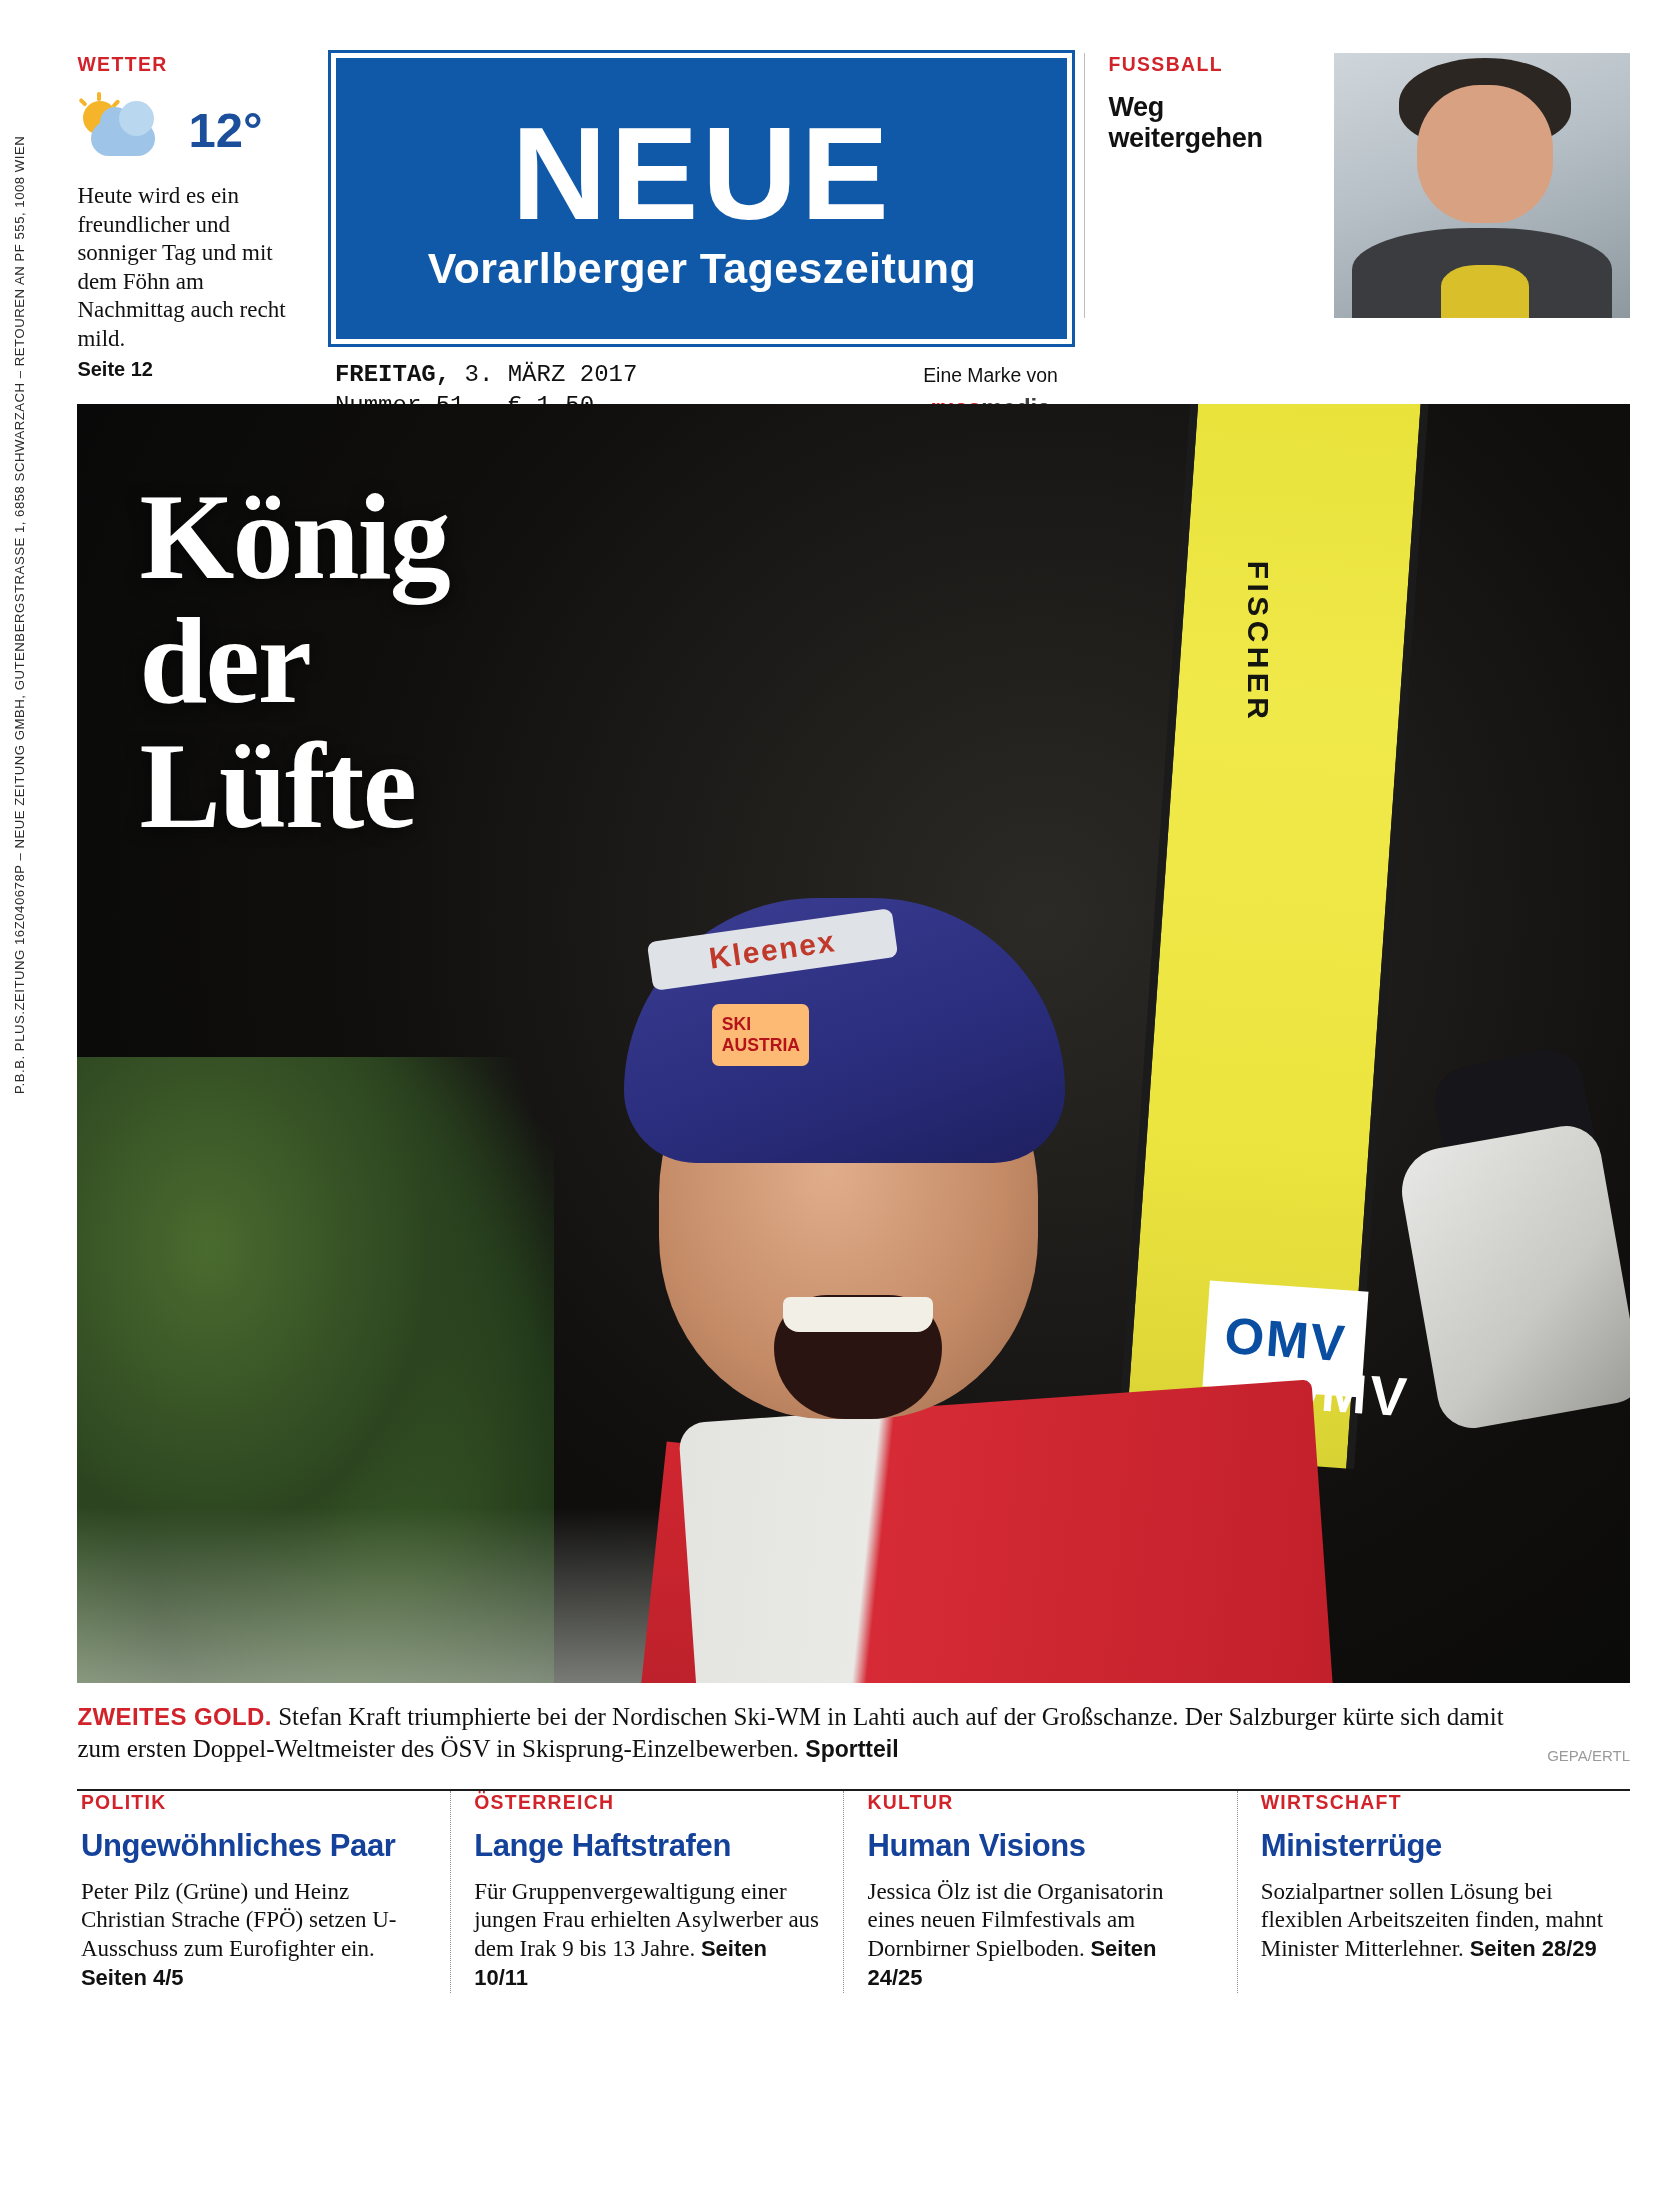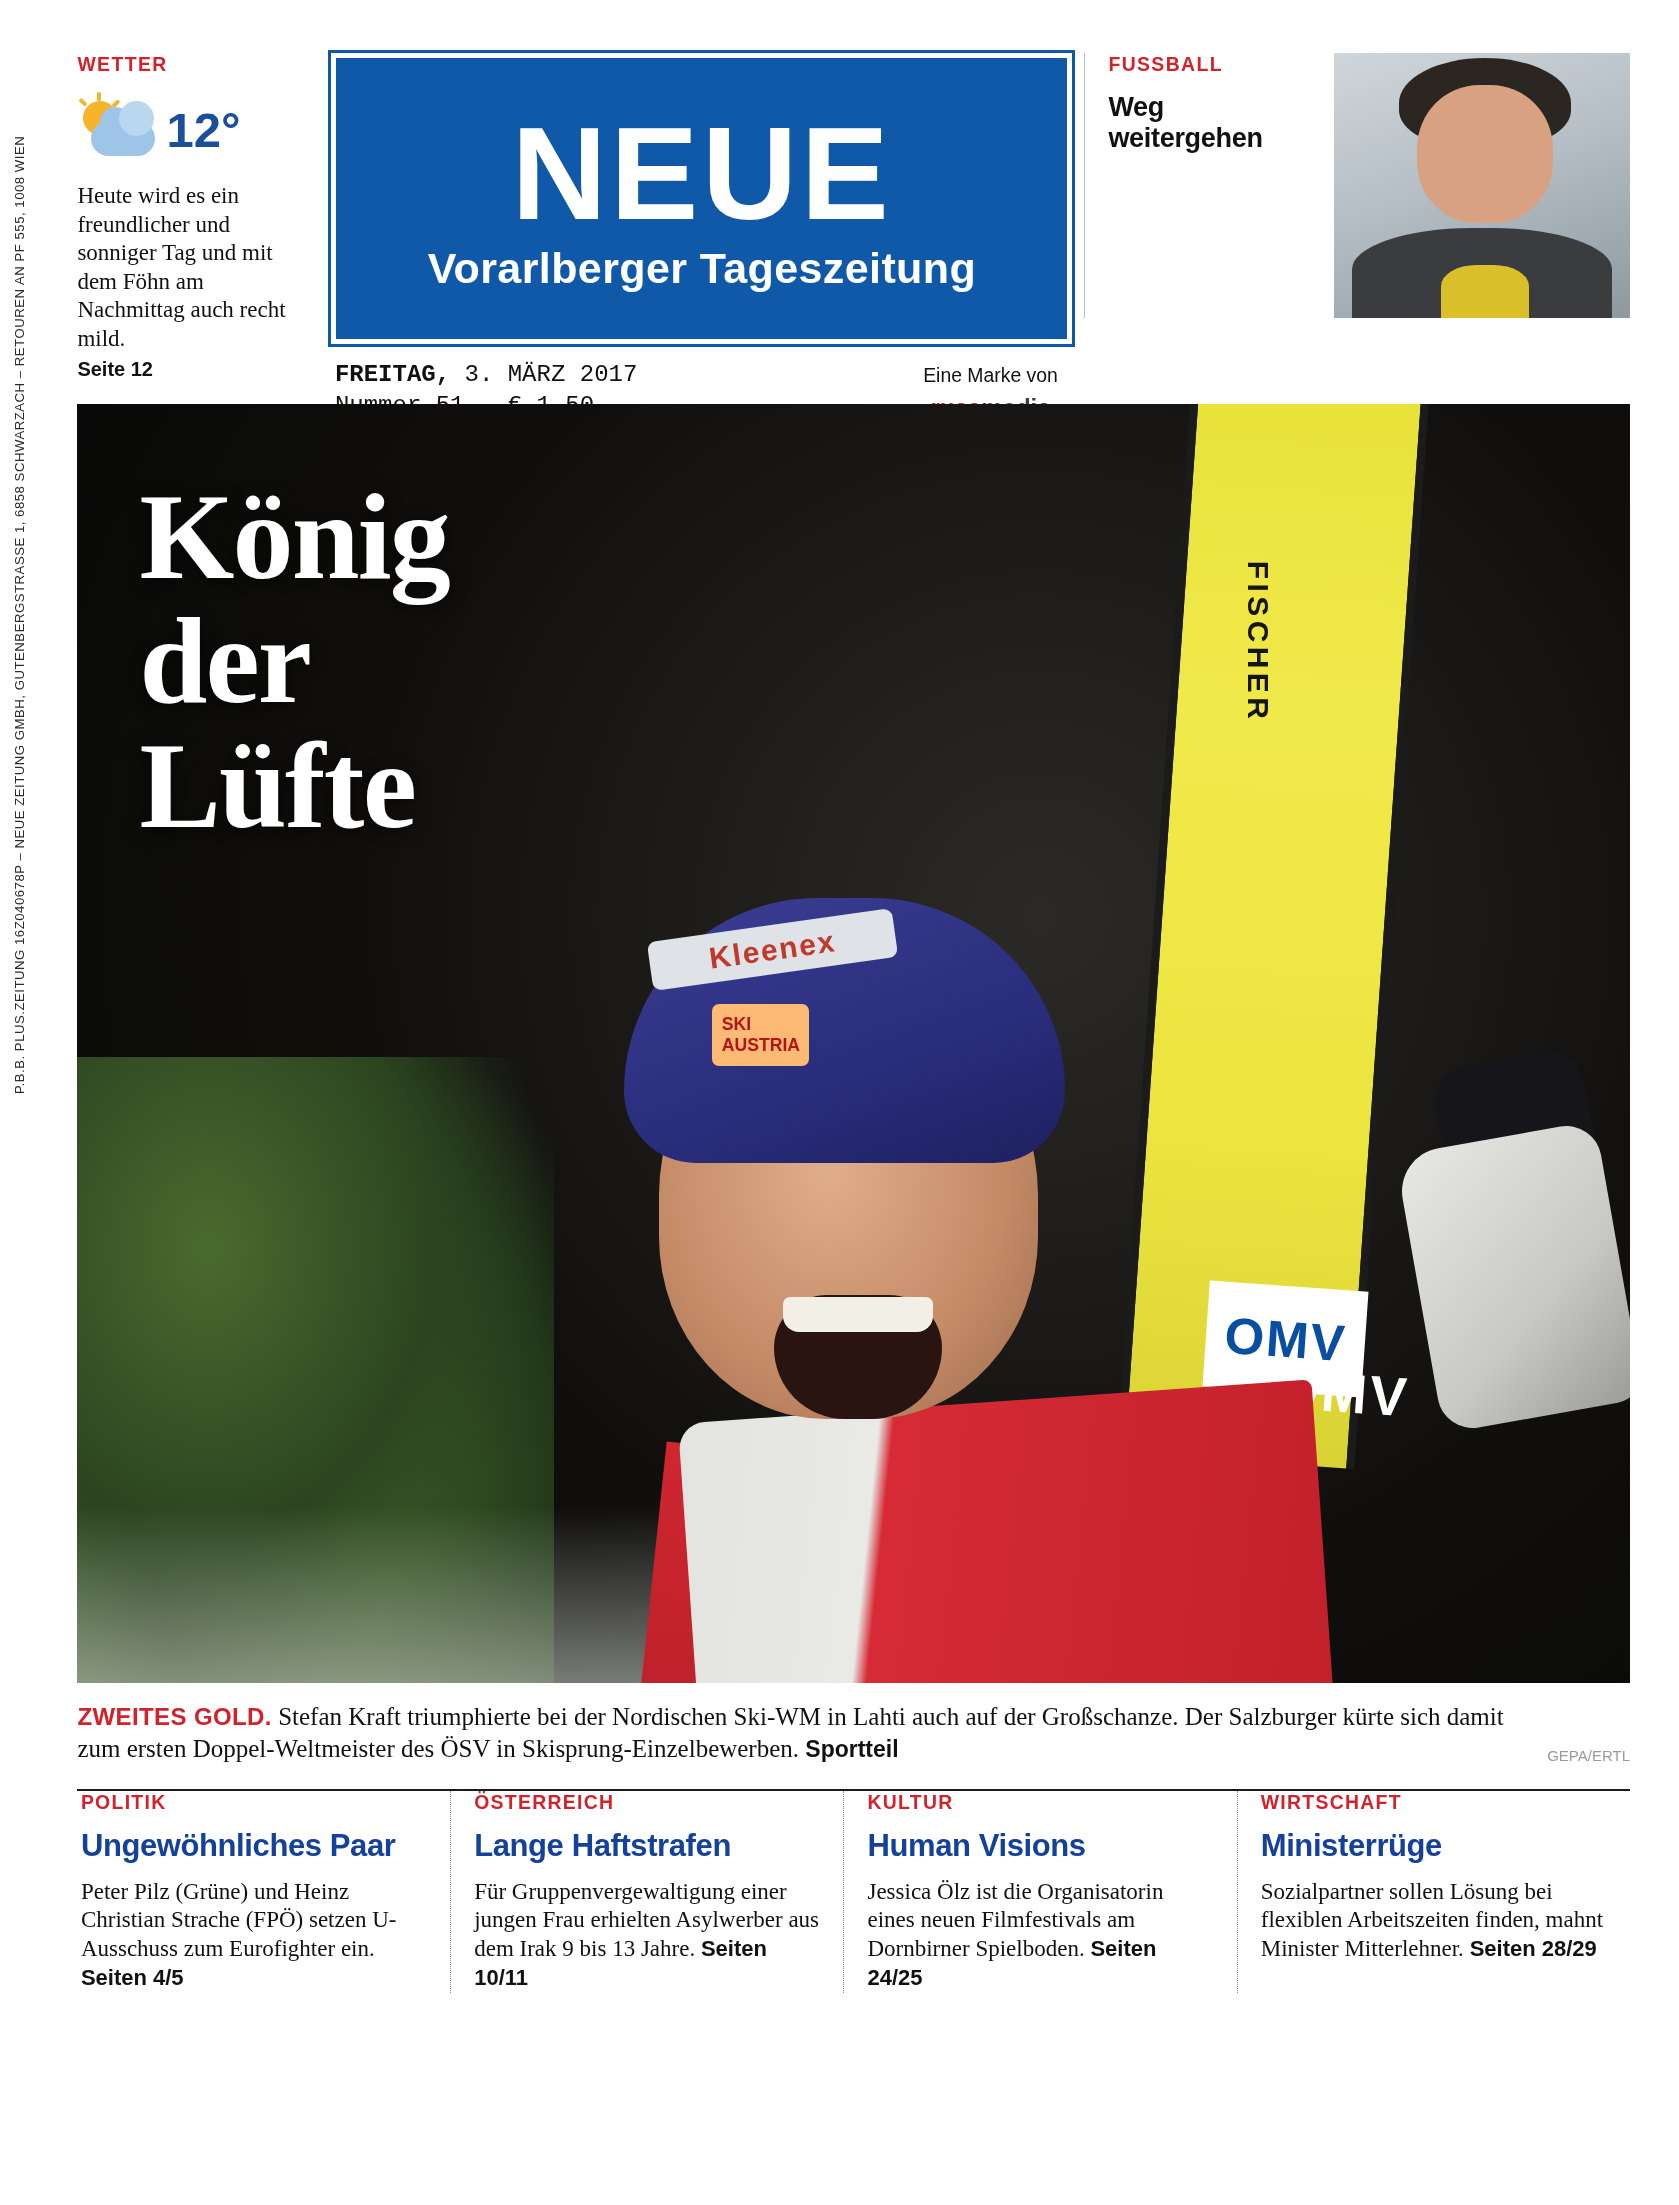--- a/index.html
+++ b/index.html
@@ -54,21 +54,21 @@
     padding-right: 21px;
   }
   .kicker {
     font-family: "Liberation Sans", sans-serif;
     font-weight: bold;
     font-size: 19.4px;
     letter-spacing: 1.4px;
     color: #d2232a;
     margin-bottom: 16px;
   }
-  .weather-row { display: flex; align-items: center; gap: 4px; height: 76px; }
+  .weather-row { display: flex; align-items: center; gap: 26px; height: 76px; }
   .weather-temp {
     font-family: "Liberation Sans", sans-serif;
     font-weight: bold;
     font-size: 49px;
     color: #1b4f9c;
     line-height: 1;
   }
   .wx-icon { width: 85px; height: 65px; position: relative; }
   .wx-sun {
     position: absolute; left: 5.3px; top: 3.5px;

